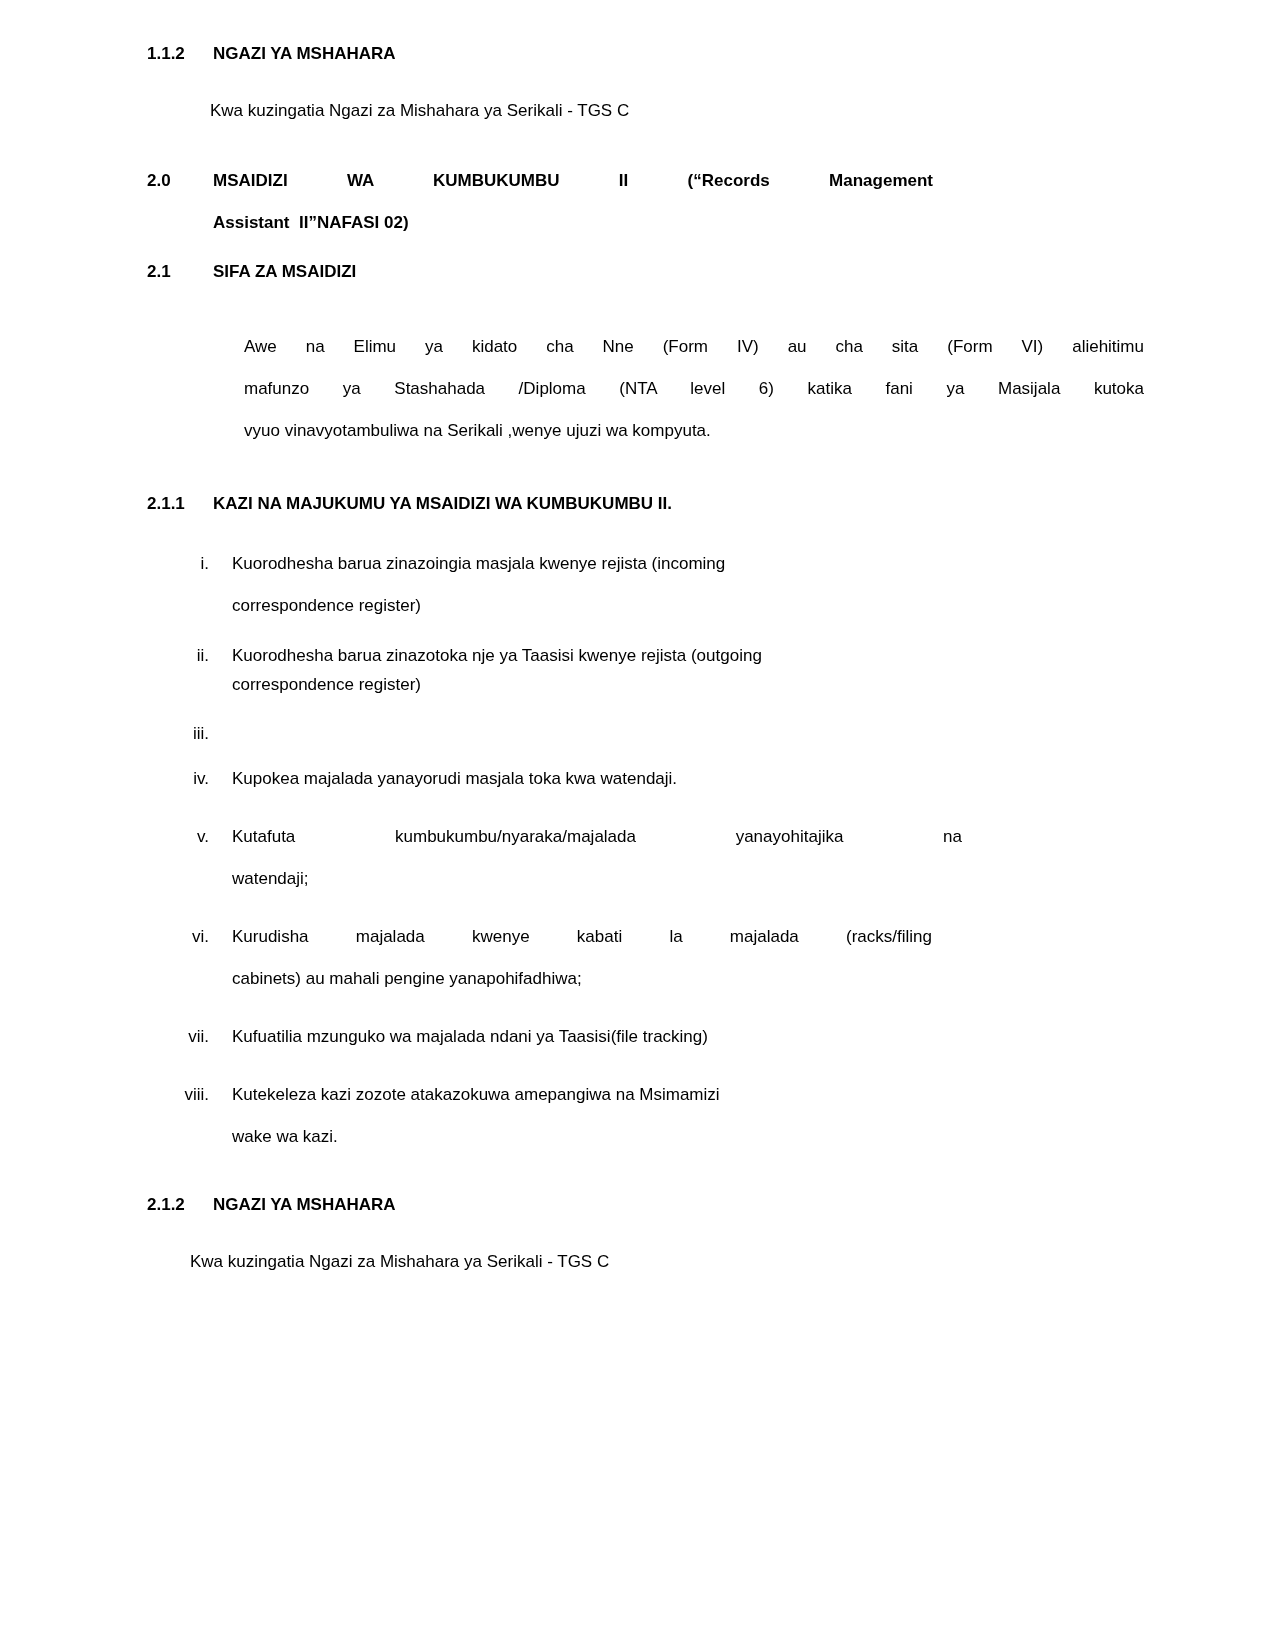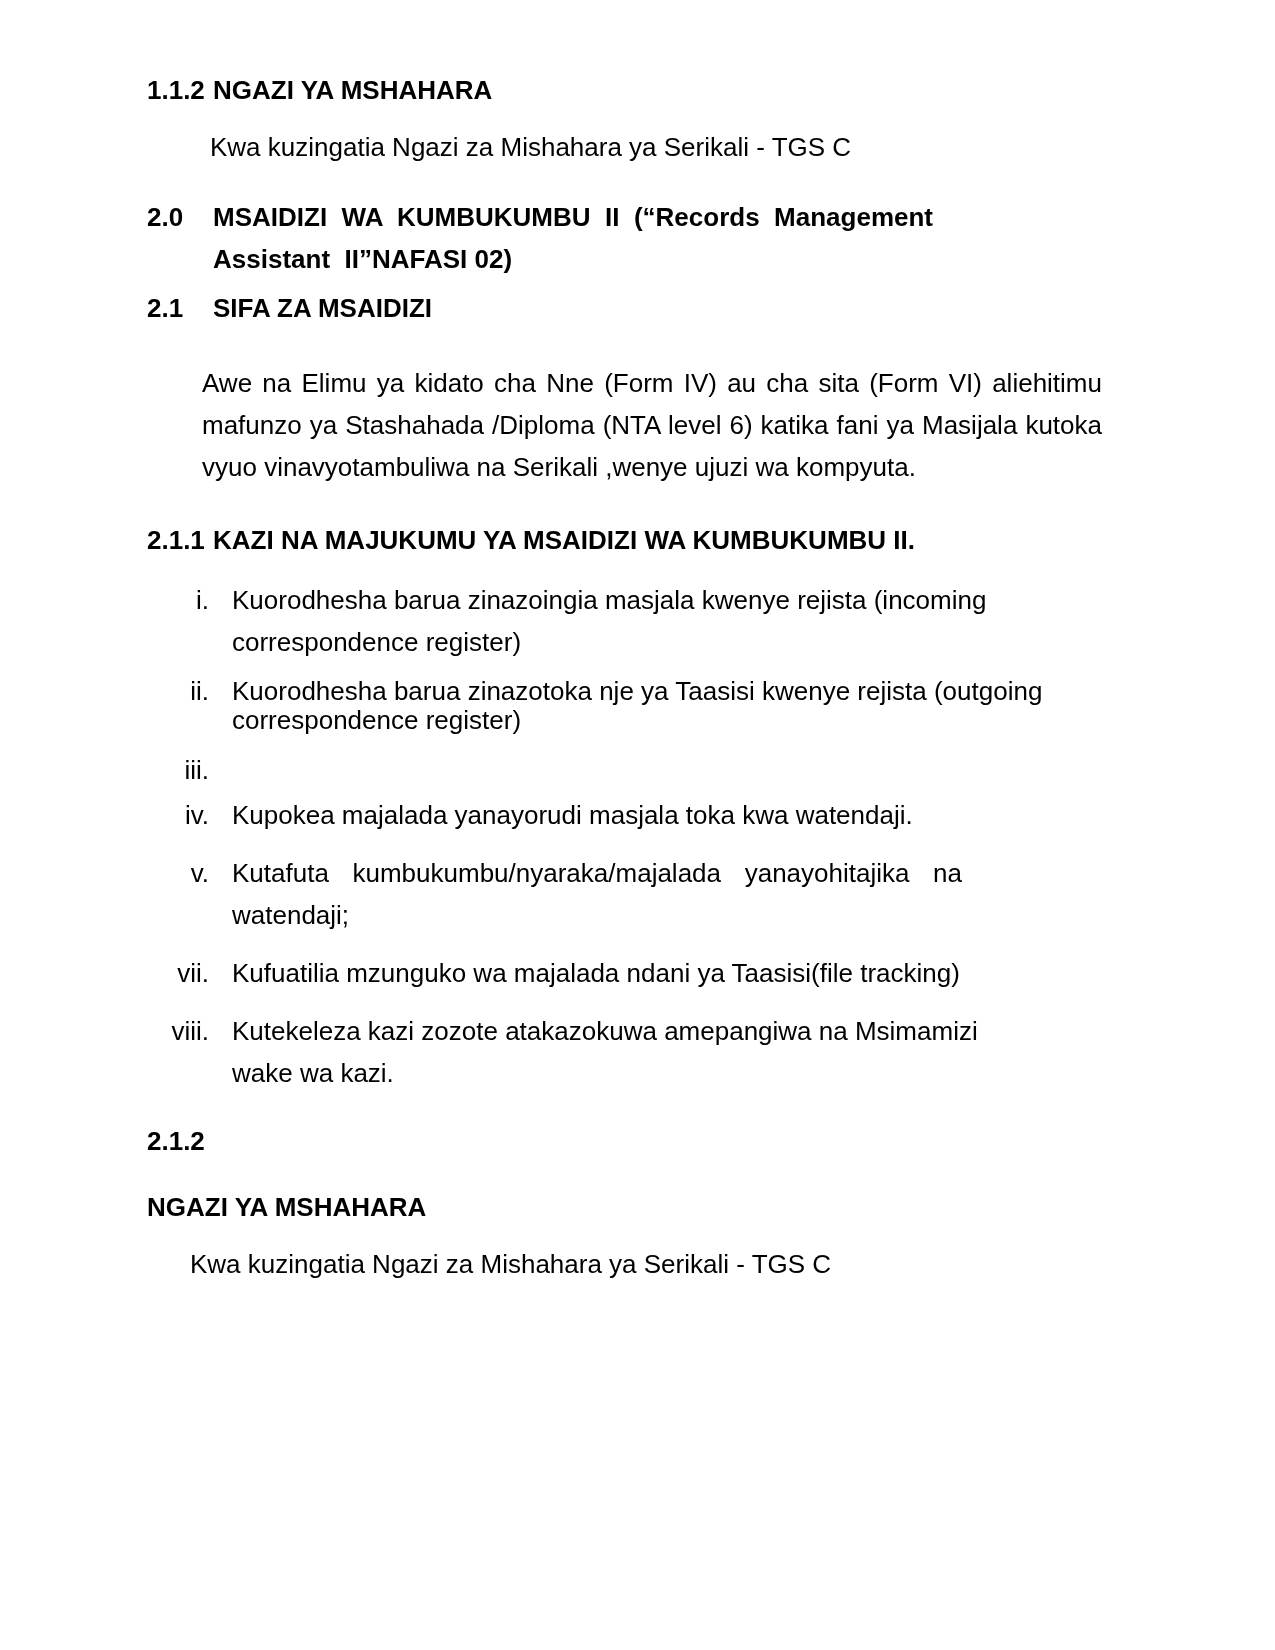--- a/index.html
+++ b/index.html
@@ -2,45 +2,45 @@
 <html><head>
 <meta charset="utf-8">
 <style>
   html, body { margin: 0; padding: 0; background: #ffffff; }
   .page {
     width: 1275px;
     height: 1650px;
     background: #ffffff;
     color: #000000;
     font-family: "Liberation Sans", sans-serif;
-    font-size: 26px;
+    font-size: 17px;
     box-sizing: border-box;
-    padding: 69px 147px 0 147px;
+    padding: 33px 147px 0 147px;
     position: relative;
     overflow: hidden;
   }
   .line { line-height: 42px; white-space: nowrap; }
   .pre { white-space: pre; }
   .heading { display: flex; font-weight: bold; }
   .hnum { flex: 0 0 66px; line-height: 42px; }
   .htxt { flex: 0 1 auto; }
   .jline {
     white-space: normal;
     text-align: justify;
     text-align-last: justify;
     -moz-text-align-last: justify;
   }
   .h20 { margin-top: 28px; }
   .h20 .htxt { width: 720px; }
   .h21 { margin-top: 7px; }
   .h211 { margin-top: 31px; }
-  .h212 { margin-top: 26px; flex-direction: column; }
+  .h212 { margin-top: 26px; }
   .para { }
   .p-kwa1 { margin-top: 15px; margin-left: 63px; }
-  .p-awe  { margin-top: 33px; margin-left: 55px; width: 900px; }
+  .p-awe  { margin-top: 33px; margin-left: 97px; width: 900px; }
   .p-kwa2 { margin-top: 15px; margin-left: 43px; }
   .list { margin-top: 18px; }
   .litem { display: flex; }
   .lmark { flex: 0 0 62px; text-align: right; line-height: 42px; }
   .ltext { margin-left: 23px; width: 800px; }
   .it-ii   { margin-top: 14px; }
   .it-ii .line, .it-ii .lmark { line-height: 29px; }
   .it-iii  { margin-top: 14px; }
   .it-iv   { margin-top: 3px; }
   .it-v    { margin-top: 16px; }
@@ -124,20 +124,27 @@
     </div>
 
     <div class="litem it-v">
       <span class="lmark">v.</span>
       <div class="ltext">
         <div class="line jline">Kutafuta kumbukumbu/nyaraka/majalada yanayohitajika na</div>
         <div class="line">watendaji;</div>
       </div>
     </div>
 
+    <div class="litem it-vi">
+      <span class="lmark">vi.</span>
+      <div class="ltext">
+        <div class="line jline">Kurudisha majalada kwenye kabati la majalada (racks/filing</div>
+        <div class="line">cabinets) au mahali pengine yanapohifadhiwa;</div>
+      </div>
+    </div>
 
     <div class="litem it-vii">
       <span class="lmark">vii.</span>
       <div class="ltext">
         <div class="line">Kufuatilia mzunguko wa majalada ndani ya Taasisi(file tracking)</div>
       </div>
     </div>
 
     <div class="litem it-viii">
       <span class="lmark">viii.</span>

